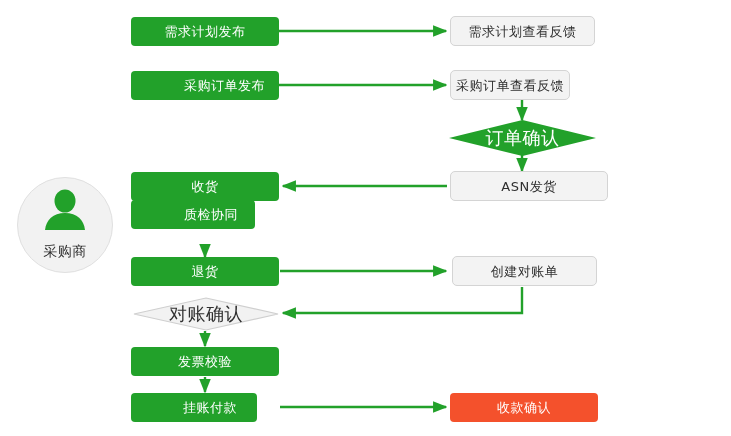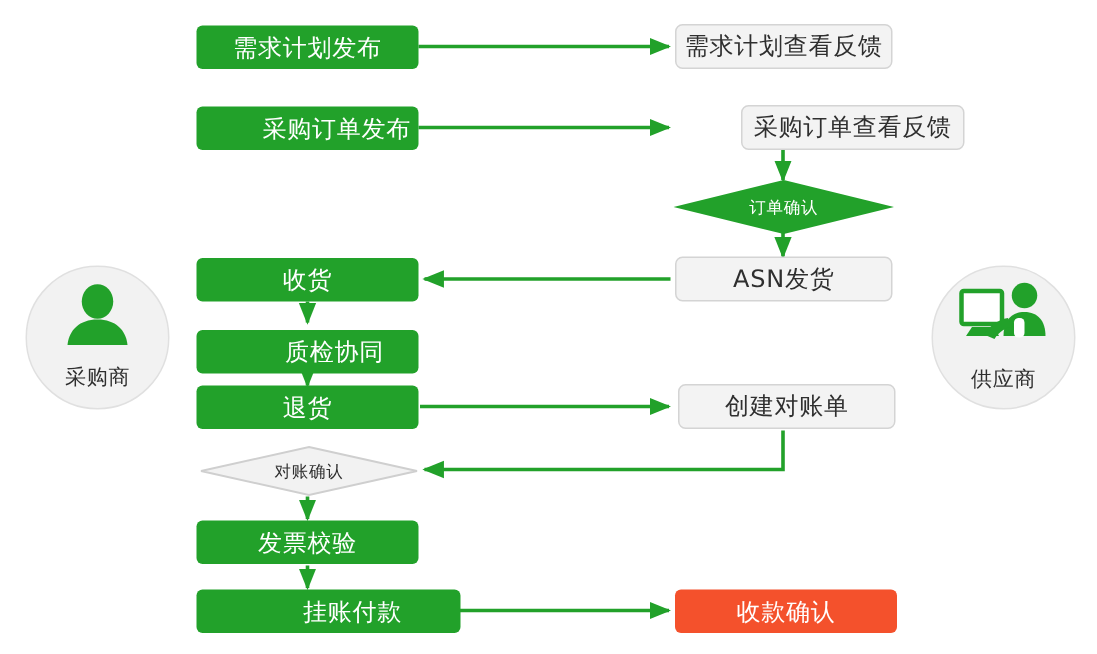--- a/index.html
+++ b/index.html
@@ -26,21 +26,21 @@
     height: 436px;
     pointer-events: none;
   }
   .node {
     position: absolute;
     box-sizing: border-box;
     display: flex;
     align-items: center;
     justify-content: center;
     text-align: center;
-    font-size: 16px;
+    font-size: 13px;
     line-height: 1;
     letter-spacing: 0.5px;
     white-space: nowrap;
     z-index: 2;
   }
   .node-green {
     background: #22a12a;
     color: #ffffff;
     border-radius: 4px;
   }
@@ -66,21 +66,21 @@
   }
   .diamond .dlabel {
     position: absolute;
     left: 0;
     top: 0;
     width: 100%;
     height: 100%;
     display: flex;
     align-items: center;
     justify-content: center;
-    font-size: 11px;
+    font-size: 18px;
     letter-spacing: 0.5px;
     white-space: nowrap;
   }
   .diamond-green .dlabel { color: #ffffff; }
   .diamond-gray .dlabel { color: #2f2f2f; }
 
   .actor {
     position: absolute;
     width: 94px;
     height: 94px;
@@ -147,89 +147,72 @@
   <div class="actor" style="left:17px; top:177px;">
     <span class="glyph">
       <svg width="46" height="42" viewBox="0 0 46 42">
         <ellipse cx="23" cy="12" rx="10.5" ry="11.5" fill="#22a12a"></ellipse>
         <path d="M 23 24 C 11 24 4 31 3 41 L 43 41 C 42 31 35 24 23 24 Z" fill="#22a12a"></path>
       </svg>
     </span>
     <span class="aname">采购商</span>
   </div>
 
-  <div class="actor" style="left:621px; top:177px;">
-    <span class="glyph">
-      <svg width="60" height="44" viewBox="0 0 60 44">
-
-        <rect x="2" y="6" width="27" height="22" rx="1.5" fill="#ffffff" stroke="#22a12a" stroke-width="3"></rect>
-        <path d="M 9 30 L 24 30 L 27 36 L 5 36 Z" fill="#22a12a"></path>
-
-        <circle cx="44" cy="9" r="8.5" fill="#22a12a"></circle>
-
-        <path d="M 44 20 C 35 20 30 26 30 36 L 58 36 C 58 26 53 20 44 20 Z" fill="#22a12a"></path>
-
-        <path d="M 33 24 C 26 25 20 30 17 35 L 24 38 C 27 33 32 30 36 30 Z" fill="#22a12a"></path>
-        <rect x="37" y="24" width="7" height="13" rx="3" fill="#ffffff"></rect>
-      </svg>
-    </span>
-    <span class="aname">供应商</span>
-  </div>
 
   <div class="node node-green" style="left:131px; top:17px; width:148px; height:29px;">
     <span>需求计划发布</span>
   </div>
 
   <div class="node node-green" style="left:131px; top:71px; width:148px; height:29px;padding-left:39px;">
     <span>采购订单发布</span>
   </div>
 
   <div class="node node-green" style="left:131px; top:172px; width:148px; height:29px;">
     <span>收货</span>
   </div>
 
-  <div class="node node-green" style="left:131px; top:220px; width:148px; height:29px;padding-left:36px;">
+  <div class="node node-green" style="left:131px; top:200px; width:124px; height:29px;padding-left:36px;">
     <span>质检协同</span>
   </div>
 
   <div class="node node-green" style="left:131px; top:257px; width:148px; height:29px;">
     <span>退货</span>
   </div>
 
   <div class="diamond diamond-gray" style="left:133px; top:297px; width:146px; height:34px;">
     <svg width="146" height="34" viewBox="0 0 146 34">
       <polygon points="73,1 145,17 73,33 1,17" fill="#f2f2f2" stroke="#cfcfcf" stroke-width="1.2"></polygon>
     </svg>
     <span class="dlabel">对账确认</span>
   </div>
 
   <div class="node node-green" style="left:131px; top:347px; width:148px; height:29px;">
     <span>发票校验</span>
   </div>
 
-  <div class="node node-green" style="left:131px; top:393px; width:176px; height:29px;padding-left:32px;">
+  <div class="node node-green" style="left:131px; top:393px; width:126px; height:29px;padding-left:32px;">
     <span>挂账付款</span>
   </div>
 
   <div class="node node-gray" style="left:450px; top:16px; width:145px; height:30px;">
     <span>需求计划查看反馈</span>
   </div>
 
-  <div class="node node-gray" style="left:450px; top:70px; width:149px; height:30px;margin-left:44px;">
+  <div class="node node-gray" style="left:450px; top:70px; width:120px; height:30px;">
     <span>采购订单查看反馈</span>
   </div>
 
   <div class="diamond diamond-green" style="left:449px; top:120px; width:147px; height:36px;">
     <svg width="147" height="36" viewBox="0 0 147 36">
       <polygon points="73.5,0 147,18 73.5,36 0,18" fill="#22a12a"></polygon>
     </svg>
     <span class="dlabel">订单确认</span>
   </div>
 
-  <div class="node node-gray" style="left:450px; top:171px; width:145px; height:30px;">
+  <div class="node node-gray" style="left:450px; top:171px; width:158px; height:30px;">
     <span>ASN发货</span>
   </div>
 
   <div class="node node-gray" style="left:452px; top:256px; width:145px; height:30px;">
     <span>创建对账单</span>
   </div>
 
   <div class="node node-orange" style="left:450px; top:393px; width:148px; height:29px;">
     <span>收款确认</span>
   </div>

